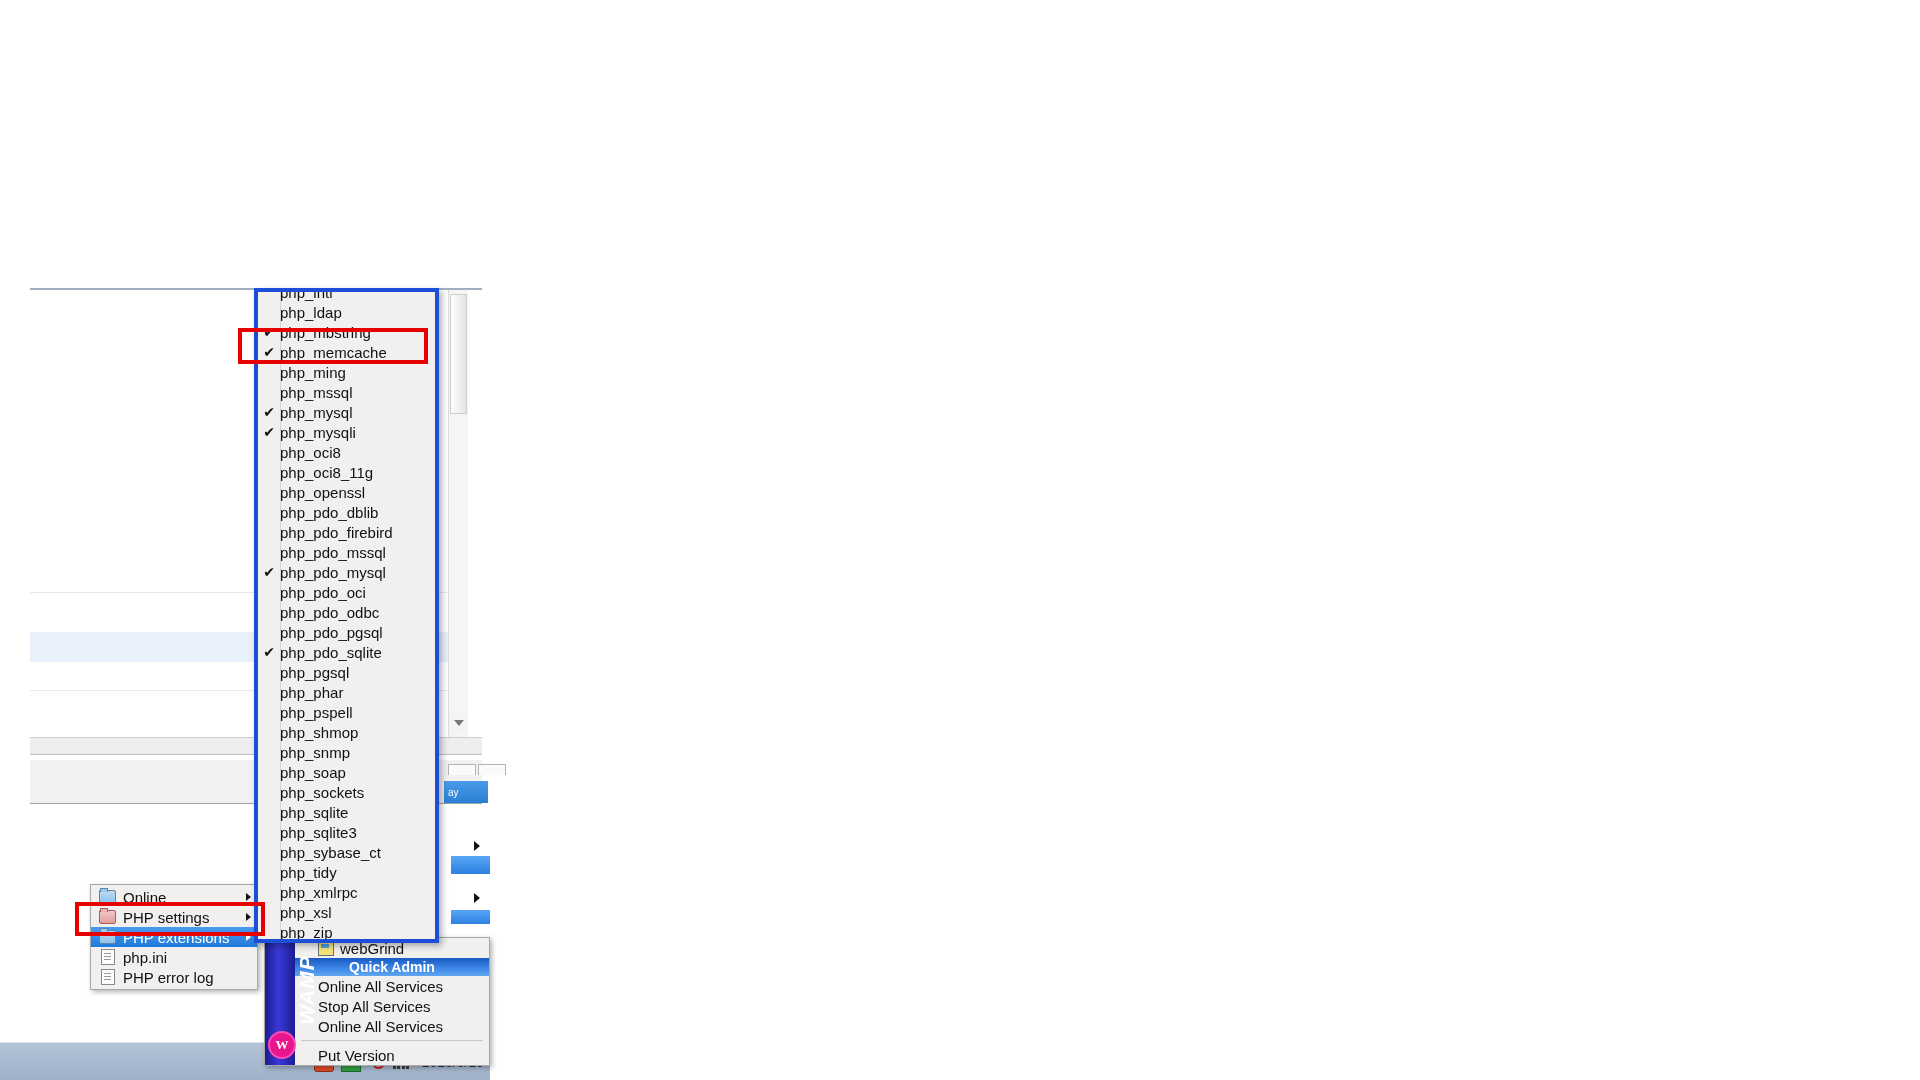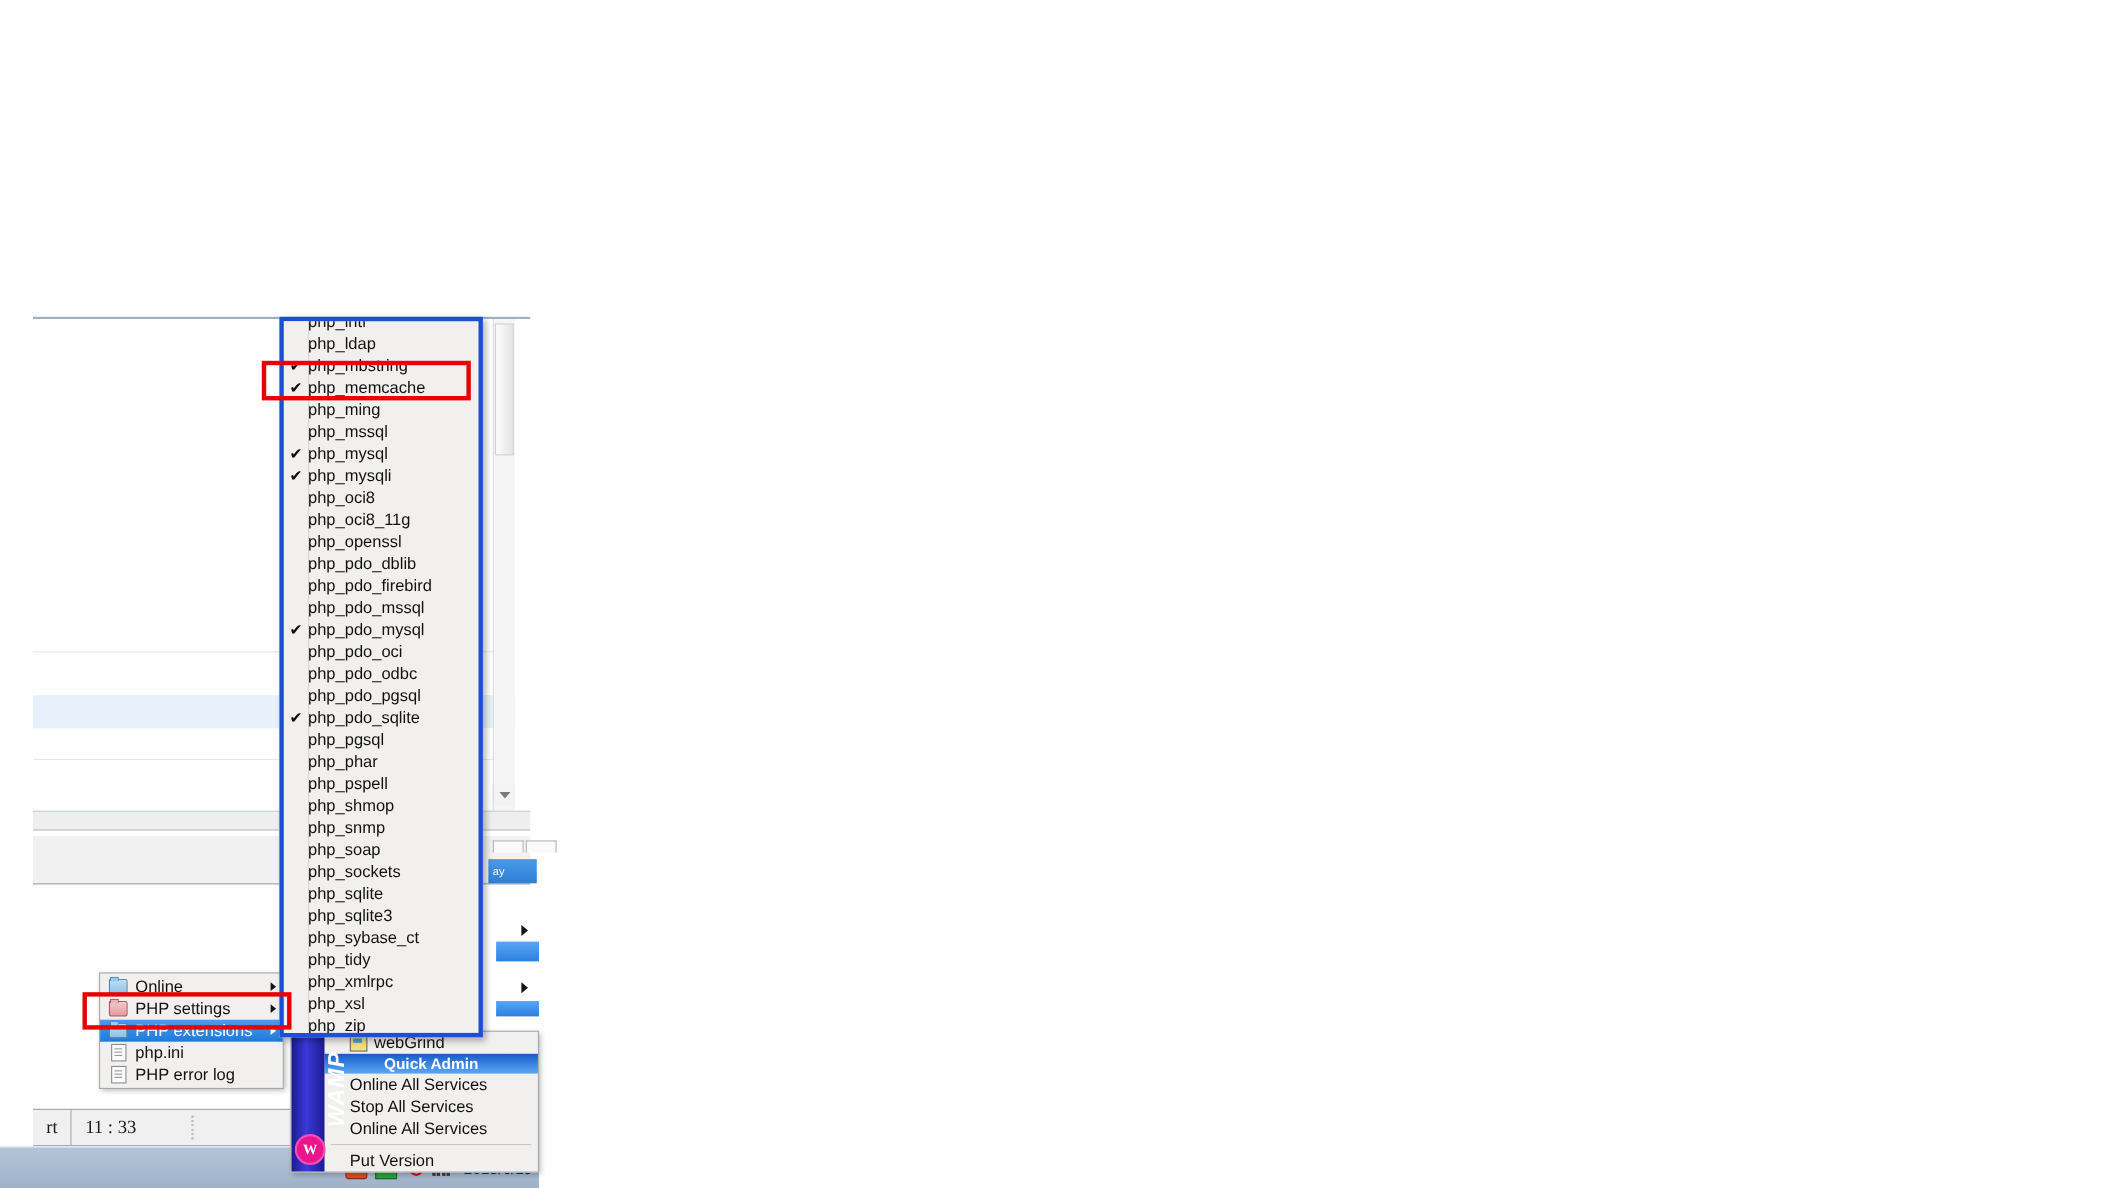--- a/index.html
+++ b/index.html
@@ -458,25 +458,20 @@
     <div class="tri-down"></div>
   </div>
 
   <div id="page-strip-a"></div>
   <div id="page-strip-b"></div>
   <div class="mini-tab" style="left:448px;"></div>
   <div class="mini-tab" style="left:478px;"></div>
 
   <div id="blue-button">ay</div>
 
-  <div id="status-row">
-    <div class="cell" id="status-cell-label">rt</div>
-    <div class="cell">11 : 33</div>
-    <div id="status-dots"></div>
-  </div>
 
   <div id="taskbar">
     <div id="tray">
       <div class="tray-ico">
         <div class="kbd-shape"></div>
       </div>
       <div class="tray-ico" style="display:flex;align-items:center;justify-content:center;">
         <div class="show-hidden"></div>
       </div>
       <div class="tray-ico" style="background:#e04a2a;border-radius:3px;border:1px solid #8f2a12;"></div>

